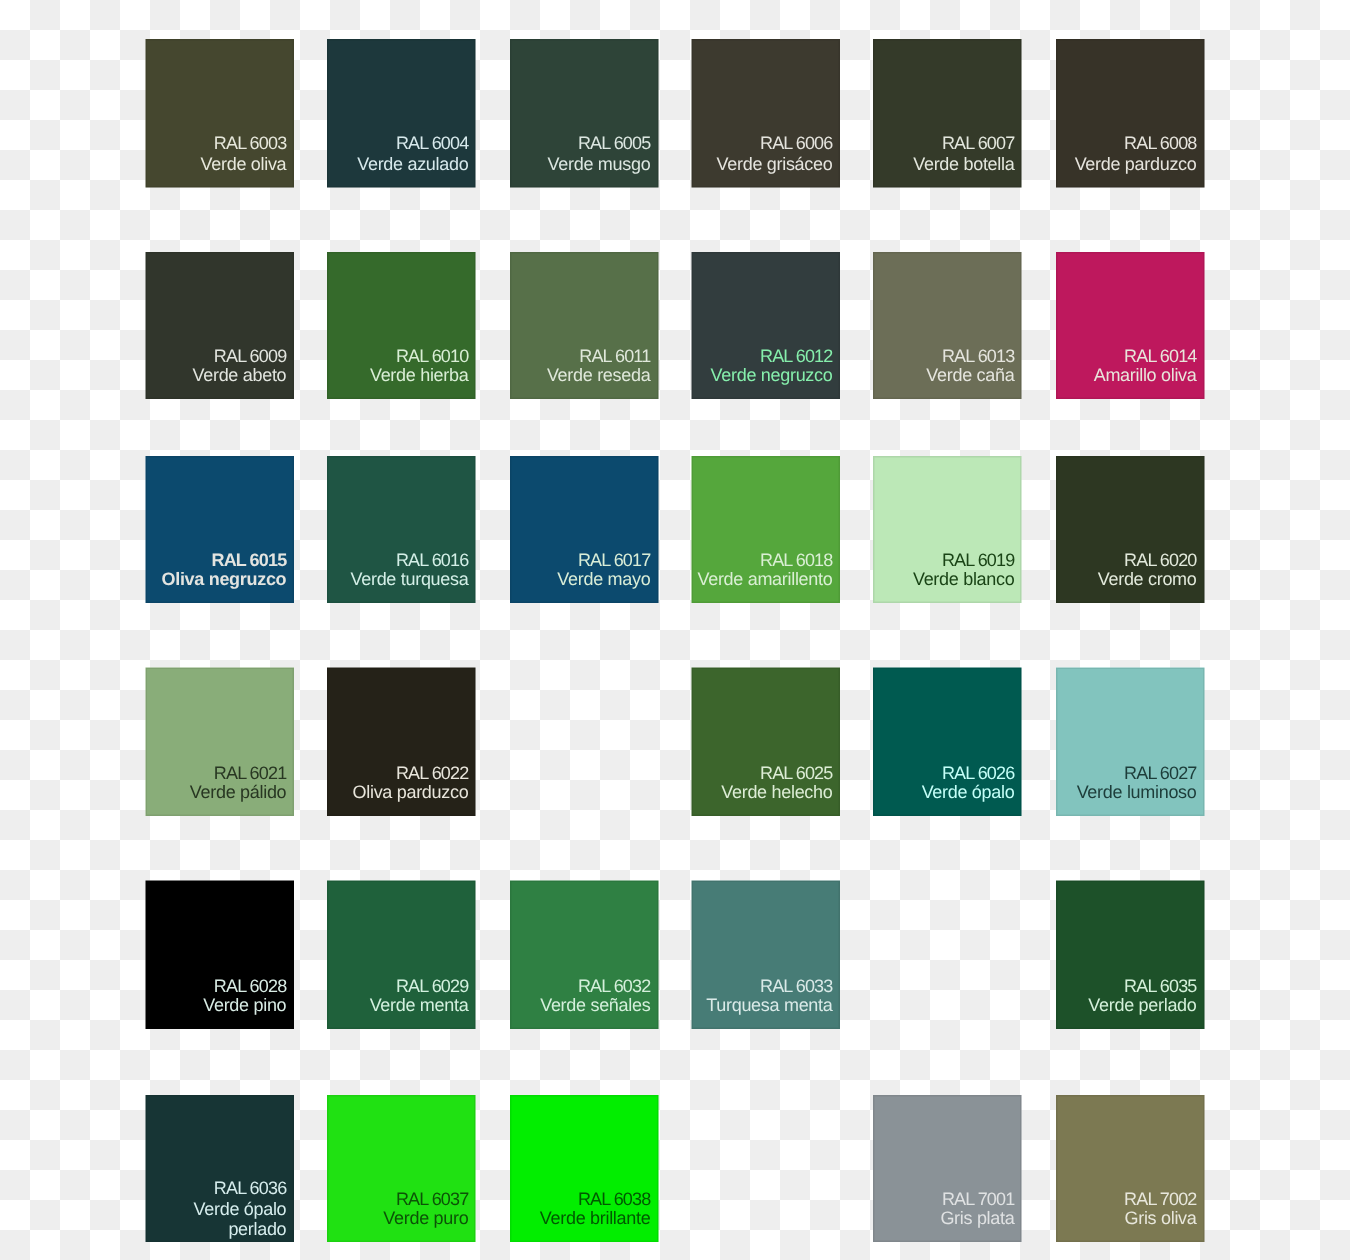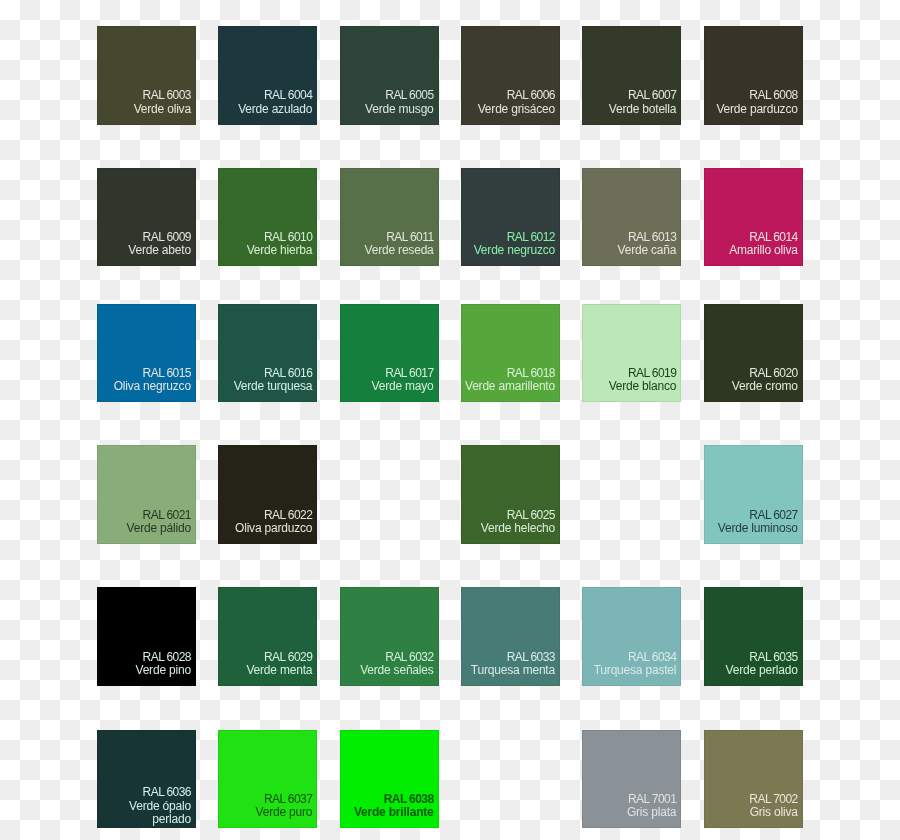--- a/index.html
+++ b/index.html
@@ -86,31 +86,31 @@
   <div class="sw tone-light" style="left: 582.2px; top: 155.6px; background-color: rgb(108, 110, 87); color: rgb(229, 229, 222);">
     <div class="lblbox">
         <div class="lbl"><span class="code">RAL 6013</span><br><span class="nm">Verde caña</span></div>
       </div>
   </div>
   <div class="sw tone-light" style="left: 703.6px; top: 155.6px; background-color: #be185d; color: rgb(232, 229, 219);">
     <div class="lblbox">
         <div class="lbl"><span class="code">RAL 6014</span><br><span class="nm">Amarillo oliva</span></div>
       </div>
   </div>
-  <div class="sw tone-light" style="left: 96.8px; top: 291.6px; background-color: #0369a1; color: rgb(227, 228, 224);">
+  <div class="sw tone-light" style="left: 96.8px; top: 291.6px; background-color: #0c4a6e; color: rgb(227, 228, 224); font-weight: bold;">
     <div class="lblbox">
         <div class="lbl"><span class="code">RAL 6015</span><br><span class="nm">Oliva negruzco</span></div>
       </div>
   </div>
   <div class="sw tone-light" style="left: 218.2px; top: 291.6px; background-color: rgb(31, 85, 68); color: rgb(212, 239, 231);">
     <div class="lblbox">
         <div class="lbl"><span class="code">RAL 6016</span><br><span class="nm">Verde turquesa</span></div>
       </div>
   </div>
-  <div class="sw tone-light" style="left: 339.5px; top: 291.6px; background-color: #15803d; color: rgb(217, 237, 215);">
+  <div class="sw tone-light" style="left: 339.5px; top: 291.6px; background-color: #0c4a6e; color: rgb(217, 237, 215);">
     <div class="lblbox">
         <div class="lbl"><span class="code">RAL 6017</span><br><span class="nm">Verde mayo</span></div>
       </div>
   </div>
   <div class="sw tone-light" style="left: 460.9px; top: 291.6px; background-color: rgb(85, 167, 60); color: rgb(218, 239, 212);">
     <div class="lblbox">
         <div class="lbl"><span class="code">RAL 6018</span><br><span class="nm">Verde amarillento</span></div>
       </div>
   </div>
   <div class="sw tone-dark" style="left: 582.2px; top: 291.6px; background-color: rgb(188, 232, 183); color: rgb(26, 68, 22); text-decoration: underline;">
@@ -131,20 +131,25 @@
   <div class="sw tone-light" style="left: 218.2px; top: 433.4px; background-color: rgb(37, 34, 24); color: rgb(232, 229, 219); padding-left: 44px;">
     <div class="lblbox">
         <div class="lbl"><span class="code">RAL 6022</span><br><span class="nm">Oliva parduzco</span></div>
       </div>
   </div>
   <div class="sw tone-light" style="left: 460.9px; top: 433.4px; background-color: rgb(60, 101, 44); color: rgb(221, 237, 214);">
     <div class="lblbox">
         <div class="lbl"><span class="code">RAL 6025</span><br><span class="nm">Verde helecho</span></div>
       </div>
   </div>
+  <div class="sw tone-light" style="left: 582.2px; top: 433.4px; background-color: rgb(0, 90, 80); color: rgb(196, 255, 248);">
+    <div class="lblbox">
+        <div class="lbl"><span class="code">RAL 6026</span><br><span class="nm">Verde ópalo</span></div>
+      </div>
+  </div>
   <div class="sw tone-dark" style="left: 703.6px; top: 433.4px; background-color: rgb(130, 196, 190); color: rgb(29, 61, 58);">
     <div class="lblbox">
         <div class="lbl"><span class="code">RAL 6027</span><br><span class="nm">Verde luminoso</span></div>
       </div>
   </div>
   <div class="sw tone-light" style="left: 96.8px; top: 575.3px; background-color: #000000; color: rgb(216, 235, 228);">
     <div class="lblbox">
         <div class="lbl"><span class="code">RAL 6028</span><br><span class="nm">Verde pino</span></div>
       </div>
   </div>
@@ -156,41 +161,36 @@
   <div class="sw tone-light" style="left: 339.5px; top: 575.3px; background-color: rgb(47, 128, 67); color: rgb(212, 239, 219);">
     <div class="lblbox">
         <div class="lbl"><span class="code">RAL 6032</span><br><span class="nm">Verde señales</span></div>
       </div>
   </div>
   <div class="sw tone-light" style="left: 460.9px; top: 575.3px; background-color: rgb(71, 124, 118); color: rgb(218, 234, 232);">
     <div class="lblbox">
         <div class="lbl"><span class="code">RAL 6033</span><br><span class="nm">Turquesa menta</span></div>
       </div>
   </div>
-  <div class="sw tone-light" style="left: 582.2px; top: 575.3px; background-color: rgb(124, 181, 181); color: rgb(218, 234, 234);">
-    <div class="lblbox">
-        <div class="lbl"><span class="code">RAL 6034</span><br><span class="nm">Turquesa pastel</span></div>
-      </div>
-  </div>
   <div class="sw tone-light" style="left: 703.6px; top: 575.3px; background-color: rgb(29, 81, 41); color: rgb(212, 240, 218);">
     <div class="lblbox">
         <div class="lbl"><span class="code">RAL 6035</span><br><span class="nm">Verde perlado</span></div>
       </div>
   </div>
   <div class="sw tone-light" style="left: 96.8px; top: 717.6px; background-color: rgb(23, 53, 53); color: rgb(214, 237, 237);">
     <div class="lblbox">
         <div class="lbl"><span class="code">RAL 6036</span><br><span class="nm">Verde ópalo perlado</span></div>
       </div>
   </div>
   <div class="sw tone-dark" style="left: 218.2px; top: 717.6px; background-color: rgb(32, 225, 18); color: rgb(12, 83, 7);">
     <div class="lblbox">
         <div class="lbl"><span class="code">RAL 6037</span><br><span class="nm">Verde puro</span></div>
       </div>
   </div>
-  <div class="sw tone-dark" style="left: 339.5px; top: 717.6px; background-color: rgb(2, 238, 0); color: rgb(1, 89, 0); font-weight: bold;">
+  <div class="sw tone-dark" style="left: 339.5px; top: 717.6px; background-color: rgb(2, 238, 0); color: rgb(1, 89, 0);">
     <div class="lblbox">
         <div class="lbl"><span class="code">RAL 6038</span><br><span class="nm">Verde brillante</span></div>
       </div>
   </div>
   <div class="sw tone-light" style="left: 582.2px; top: 717.6px; background-color: rgb(138, 146, 151); color: rgb(224, 226, 227);">
     <div class="lblbox">
         <div class="lbl"><span class="code">RAL 7001</span><br><span class="nm">Gris plata</span></div>
       </div>
   </div>
   <div class="sw tone-light" style="left: 703.6px; top: 717.6px; background-color: rgb(124, 121, 82); color: rgb(232, 231, 220);">

